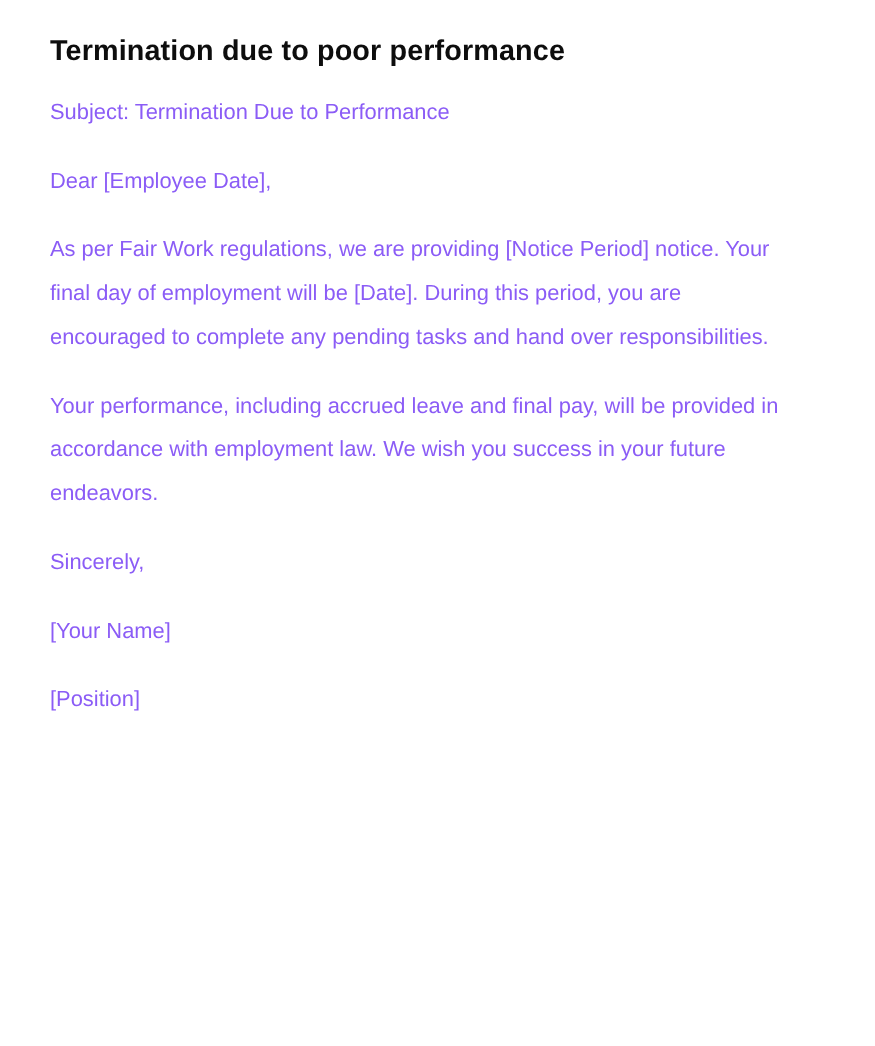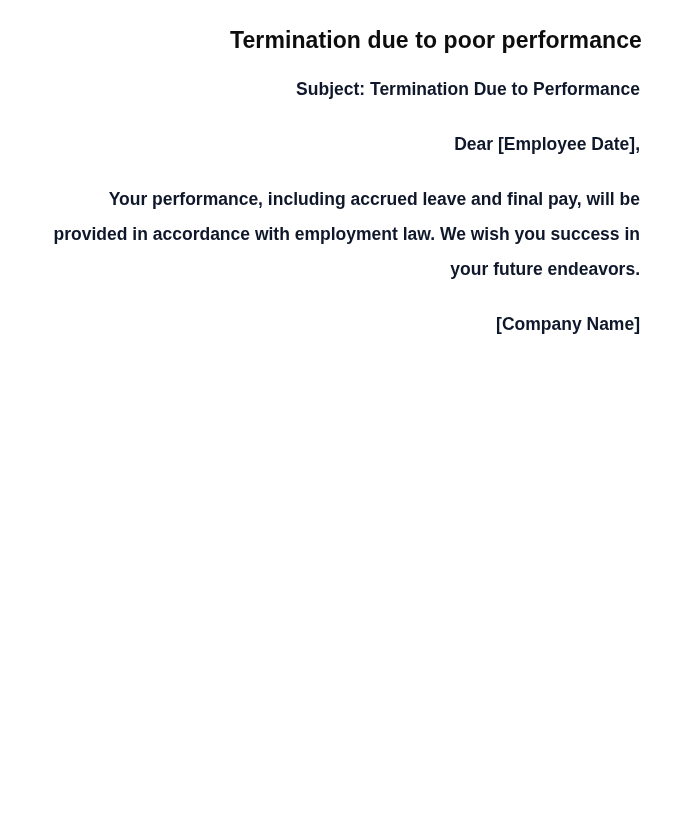--- a/index.html
+++ b/index.html
@@ -8,50 +8,52 @@
     background: #ffffff;
     width: 700px;
     height: 837px;
     overflow: hidden;
   }
   .doc {
     box-sizing: border-box;
     width: 700px;
     padding: 24px 58px 0 40px;
     font-family: "Liberation Sans", "DejaVu Sans", sans-serif;
-    text-align: right;
   }
   .doc h1 {
     margin: 0 0 16px 0;
     font-size: 23px;
     line-height: 32px;
     font-weight: 700;
     color: #0d0d0d;
     letter-spacing: 0.1px;
   }
   .doc p {
     margin: 0 0 20px 0;
     max-width: 600px;
     font-size: 17.5px;
     line-height: 35px;
-    font-weight: 700;
-    color: #0f172a;
+    font-weight: 400;
+    color: #8b5cf6;
   }
 </style>
 </head>
 <body>
 
 <div class="doc">
   <h1>Termination due to poor performance</h1>
 
   <p>Subject: Termination Due to Performance</p>
 
   <p>Dear [Employee Date],</p>
 
 
+  <p>As per Fair Work regulations, we are providing [Notice Period] notice. Your final day of employment will be [Date]. During this period, you are encouraged to complete any pending tasks and hand over responsibilities.</p>
 
   <p>Your performance, including accrued leave and final pay, will be provided in accordance with employment law. We wish you success in your future endeavors.</p>
 
+  <p>Sincerely,</p>
 
+  <p>[Your Name]</p>
 
+  <p>[Position]</p>
 
-  <p>[Company Name]</p>
 </div>
 
 </body></html>

